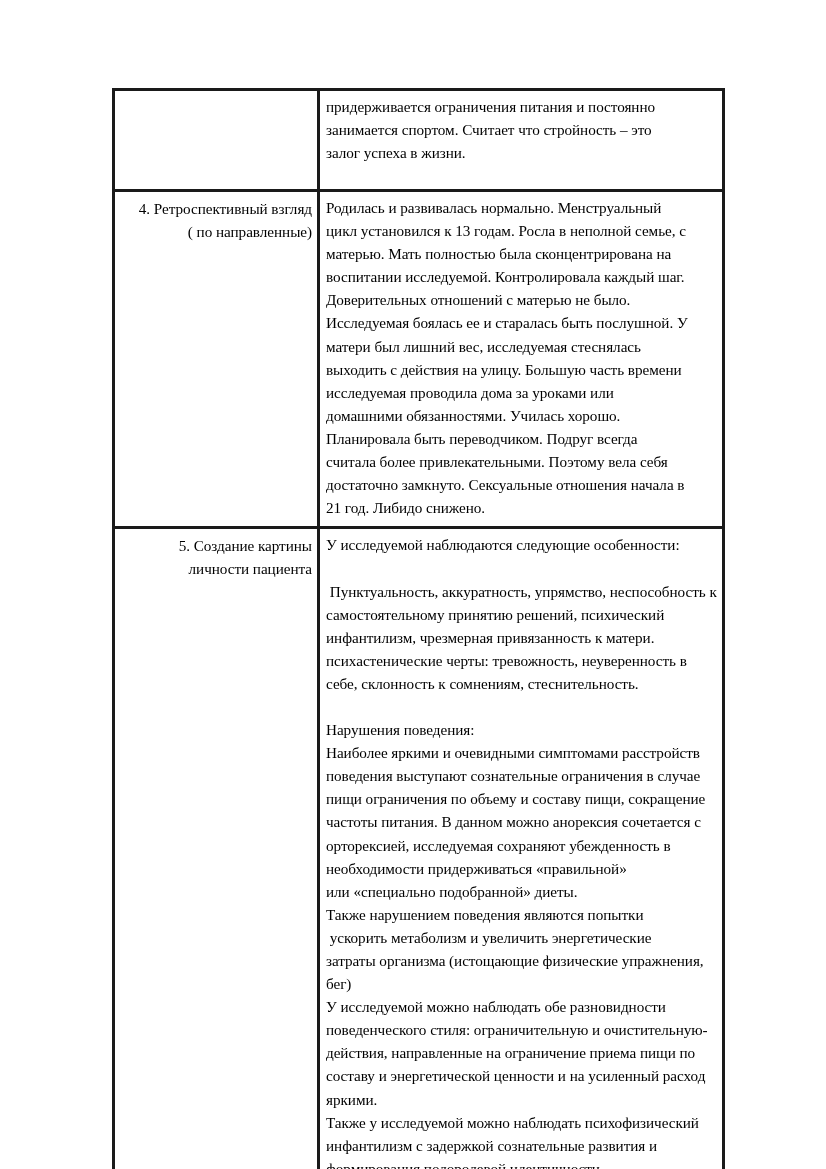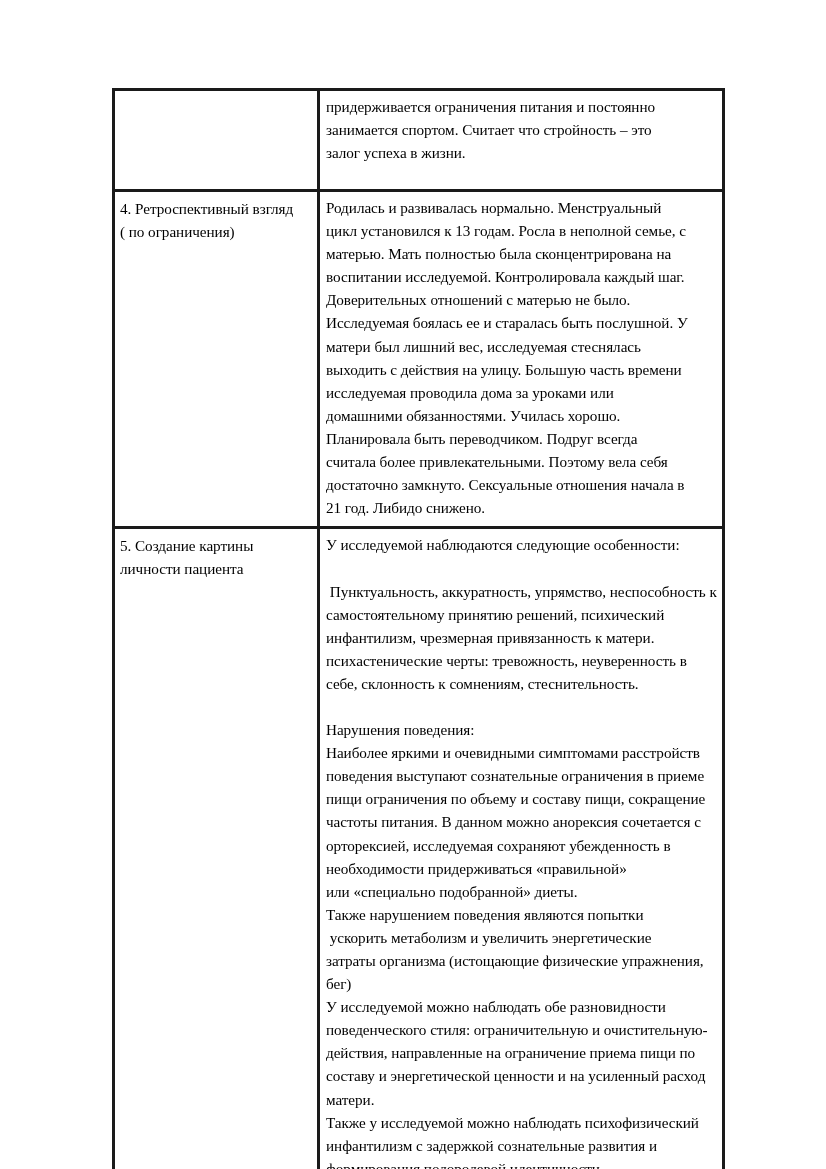--- a/index.html
+++ b/index.html
@@ -62,20 +62,21 @@
     padding: 0;
     white-space: pre-wrap;
   }
 
   .cell-inner p.blank {
     height: 23.1px;
   }
 
   .label-cell .cell-inner {
     padding-top: 5px;
+    text-align: right;
   }
 
   .body-cell .cell-inner {
     padding-left: 6px;
     padding-right: 3px;
   }
 
   
   .row-top .label-cell .cell-inner {
     min-height: 86px;
@@ -99,21 +100,21 @@
               <p>занимается спортом. Считает что стройность – это</p>
               <p>залог успеха в жизни.</p>
             </div>
         </td>
       </tr>
 
       <tr>
         <td class="label-cell col-label">
           <div class="cell-inner">
               <p>4. Ретроспективный взгляд</p>
-              <p>( по ограничения)</p>
+              <p>( по направленные)</p>
             </div>
         </td>
         <td class="body-cell col-body">
           <div class="cell-inner">
               <p>Родилась и развивалась нормально. Менструальный</p>
               <p>цикл установился к 13 годам. Росла в неполной семье, с</p>
               <p>матерью. Мать полностью была сконцентрирована на</p>
               <p>воспитании исследуемой. Контролировала каждый шаг.</p>
               <p>Доверительных отношений с матерью не было.</p>
               <p>Исследуемая боялась ее и старалась быть послушной. У</p>
@@ -141,35 +142,35 @@
               <p>У исследуемой наблюдаются следующие особенности:</p>
               <p class="blank">&nbsp;</p>
               <p> Пунктуальность, аккуратность, упрямство, неспособность к</p>
               <p>самостоятельному принятию решений, психический</p>
               <p>инфантилизм, чрезмерная привязанность к матери.</p>
               <p>психастенические черты: тревожность, неуверенность в</p>
               <p>себе, склонность к сомнениям, стеснительность.</p>
               <p class="blank">&nbsp;</p>
               <p>Нарушения поведения:</p>
               <p>Наиболее яркими и очевидными симптомами расстройств</p>
-              <p>поведения выступают сознательные ограничения в приеме</p>
+              <p>поведения выступают сознательные ограничения в случае</p>
               <p>пищи ограничения по объему и составу пищи, сокращение</p>
               <p>частоты питания. В данном можно анорексия сочетается с</p>
               <p>орторексией, исследуемая сохраняют убежденность в</p>
               <p>необходимости придерживаться «правильной»</p>
               <p>или «специально подобранной» диеты.</p>
               <p>Также нарушением поведения являются попытки</p>
               <p> ускорить метаболизм и увеличить энергетические</p>
               <p>затраты организма (истощающие физические упражнения,</p>
               <p>бег)</p>
               <p>У исследуемой можно наблюдать обе разновидности</p>
               <p>поведенческого стиля: ограничительную и очистительную-</p>
               <p>действия, направленные на ограничение приема пищи по</p>
               <p>составу и энергетической ценности и на усиленный расход</p>
-              <p>матери.</p>
+              <p>яркими.</p>
               <p>Также у исследуемой можно наблюдать психофизический</p>
               <p>инфантилизм с задержкой сознательные развития и</p>
               <p>формирования полоролевой идентичности.</p>
             </div>
         </td>
       </tr>
 
     </tbody>
   </table>
 

